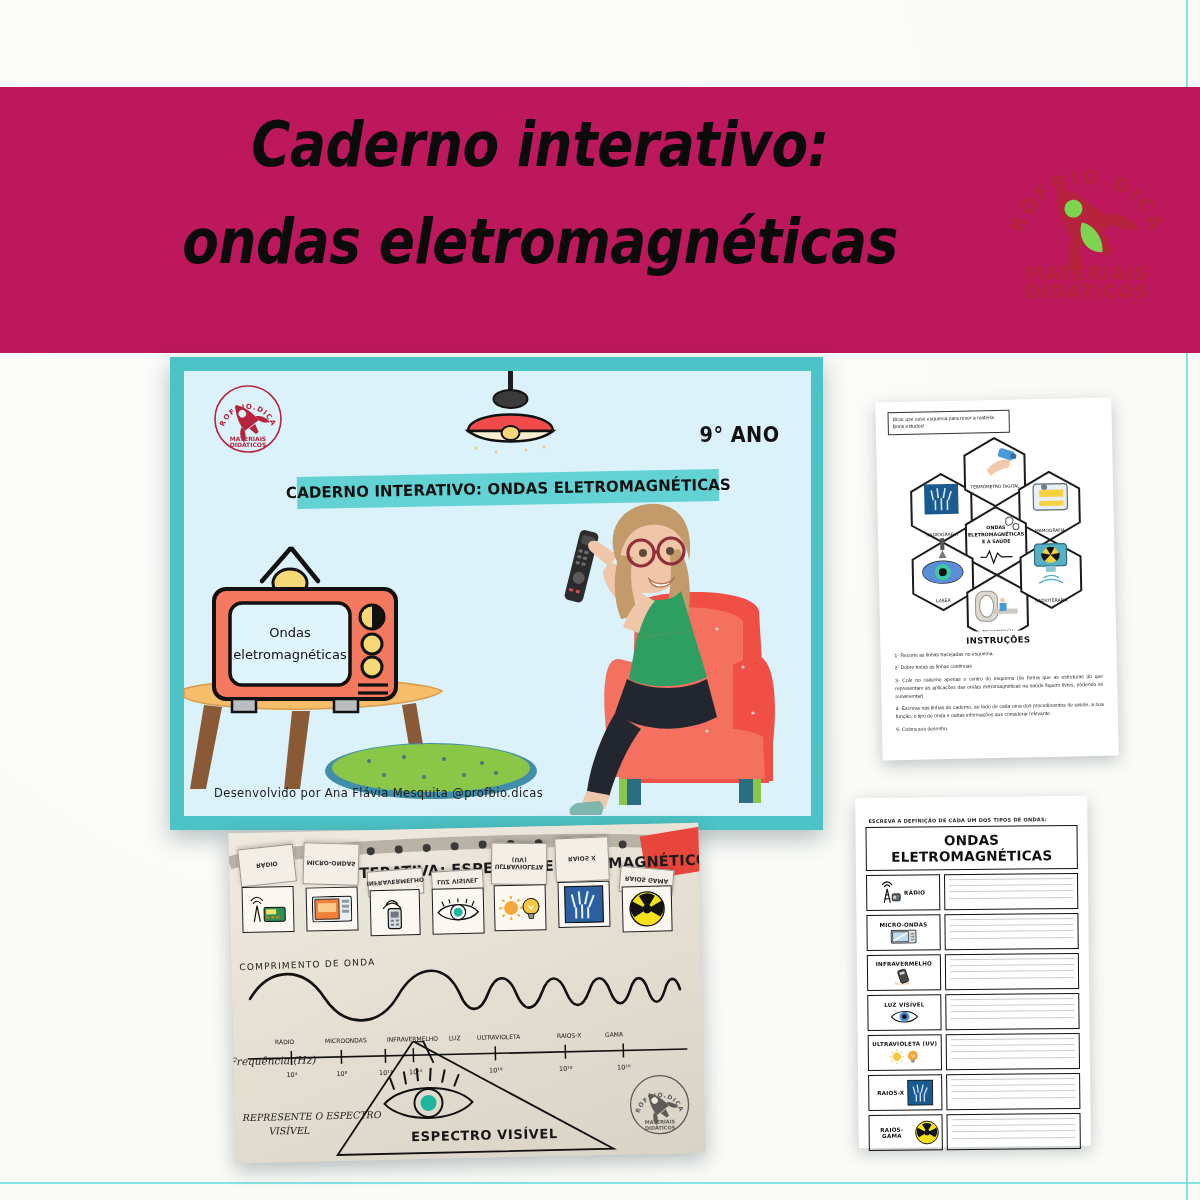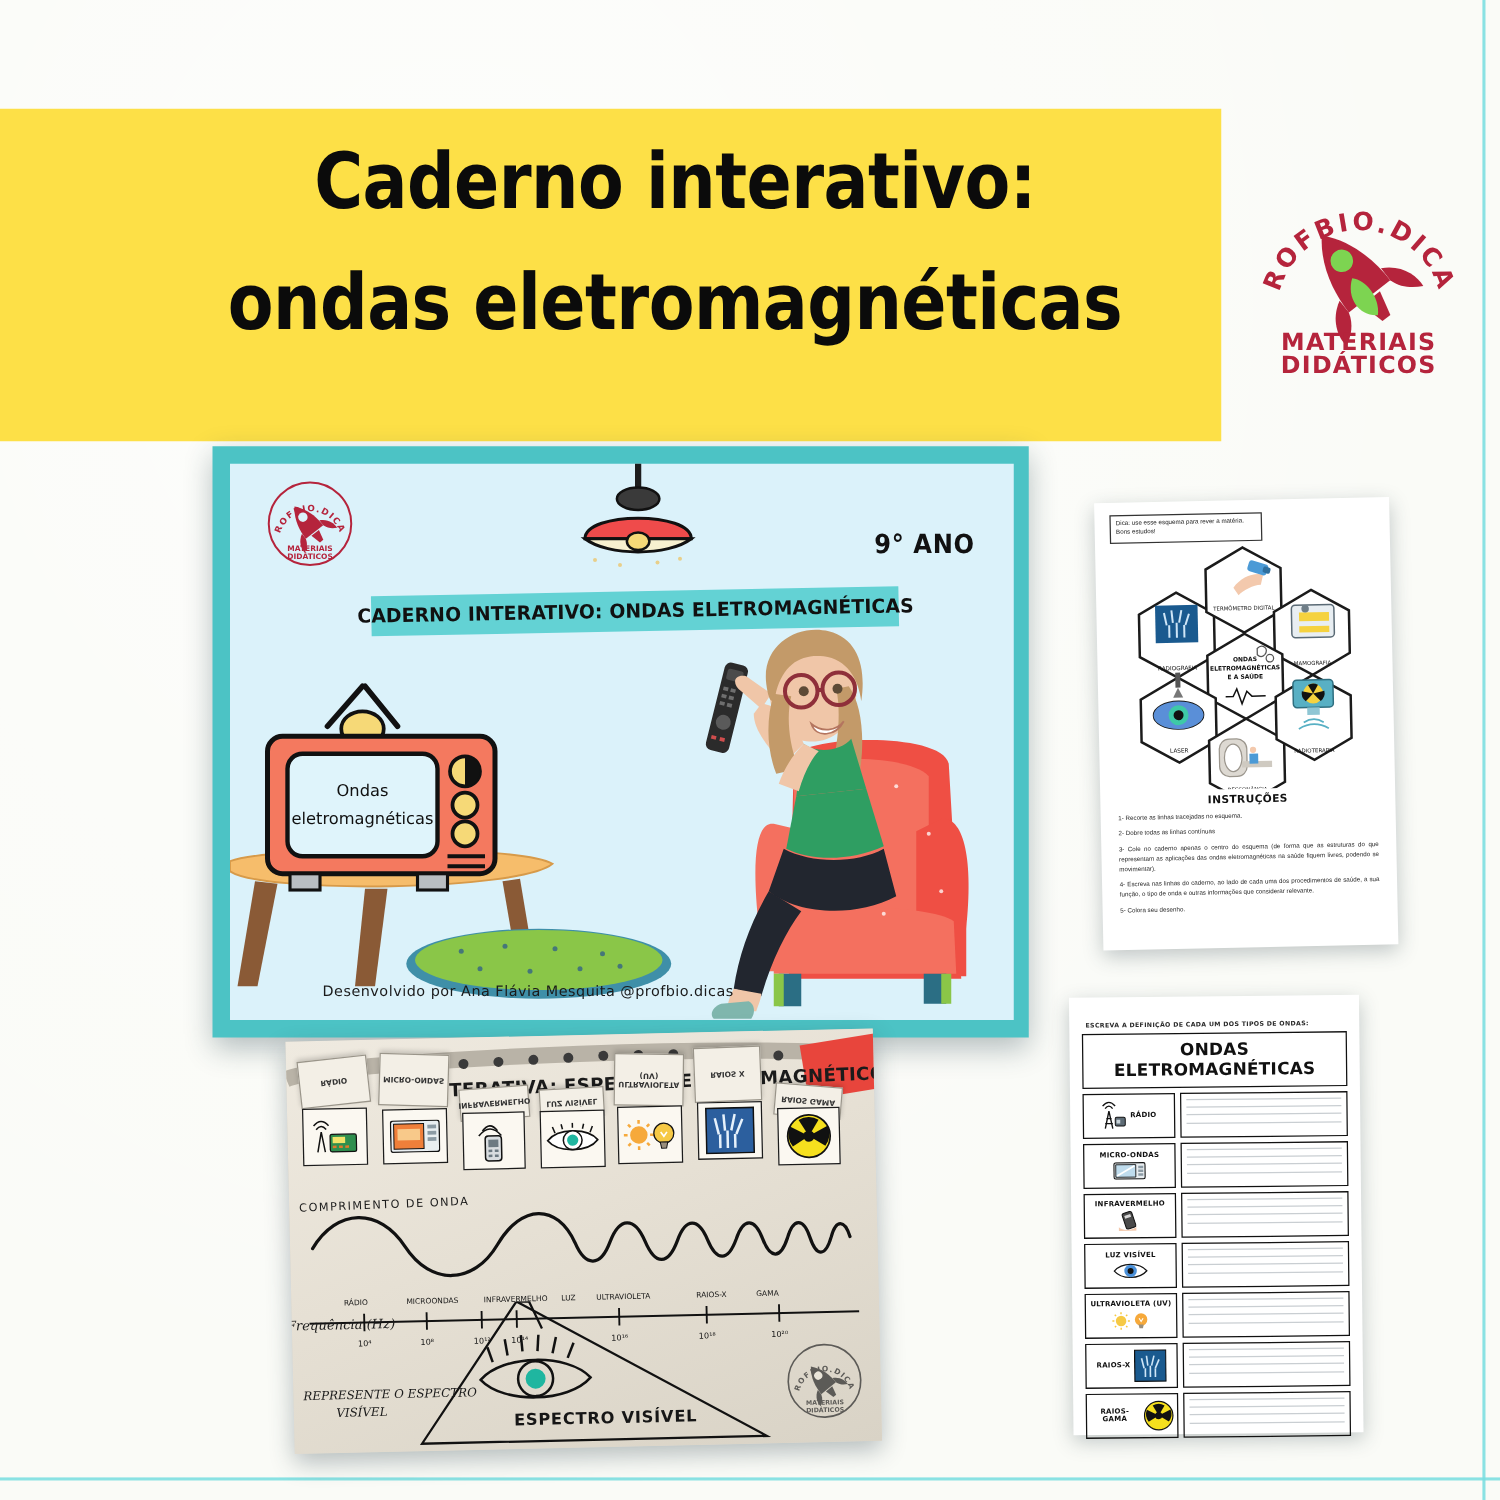--- a/index.html
+++ b/index.html
@@ -21,23 +21,23 @@
       linear-gradient(to bottom, rgba(120,222,224,.30) 0 1px, transparent 1px 13px);
     background-position: -14px -18px, -14px -18px, -14px -18px, -14px -18px;
   }
   #grid-bg::after{
     content:""; position:absolute; inset:0;
     background: radial-gradient(ellipse at 30% 20%, rgba(255,255,255,.55), rgba(250,250,244,0) 70%);
   }
 
   
   #header-band {
-    position: absolute; left: 0; top: 87px; width: 977px; height: 266px;
-    background: #fde047;
-    display: flex; align-items: center;
+    position: absolute; left: 0; top: 87px; width: 1200px; height: 266px;
+    background: #be185d;
+    display: flex; align-items: center; font-style: italic;
   }
   #header-title {
     position: absolute; left: 90px; top: 18px; width: 900px;
     text-align: center;
     font-family: "DejaVu Sans", sans-serif;
     font-weight: 700;
     color: #0b0b0b;
     line-height: 1.30;
     letter-spacing: -0.5px;
   }
@@ -80,21 +80,20 @@
   }
   #cover-banner-text {
     font-family:"DejaVu Sans", sans-serif; font-weight:700; font-size:15.5px;
     color:#111; white-space:nowrap; transform:scaleX(.97); letter-spacing:.1px;
   }
 
   #cover-credit {
     position:absolute; left:30px; bottom:16px;
     font-family:"DejaVu Sans", sans-serif; font-size:11.5px; color:#1a1a1a;
     letter-spacing:.4px;
-    margin-left:44px;
   }
 
   
   #lamp { position:absolute; left:262px; top:-2px; width:130px; height:85px; }
   
   #tv { position:absolute; left:22px; top:162px; width:225px; height:185px; }
   
   #table { position:absolute; left:0px; top:300px; width:265px; height:120px; }
   
   #rug { position:absolute; left:140px; top:370px; width:215px; height:60px; }

